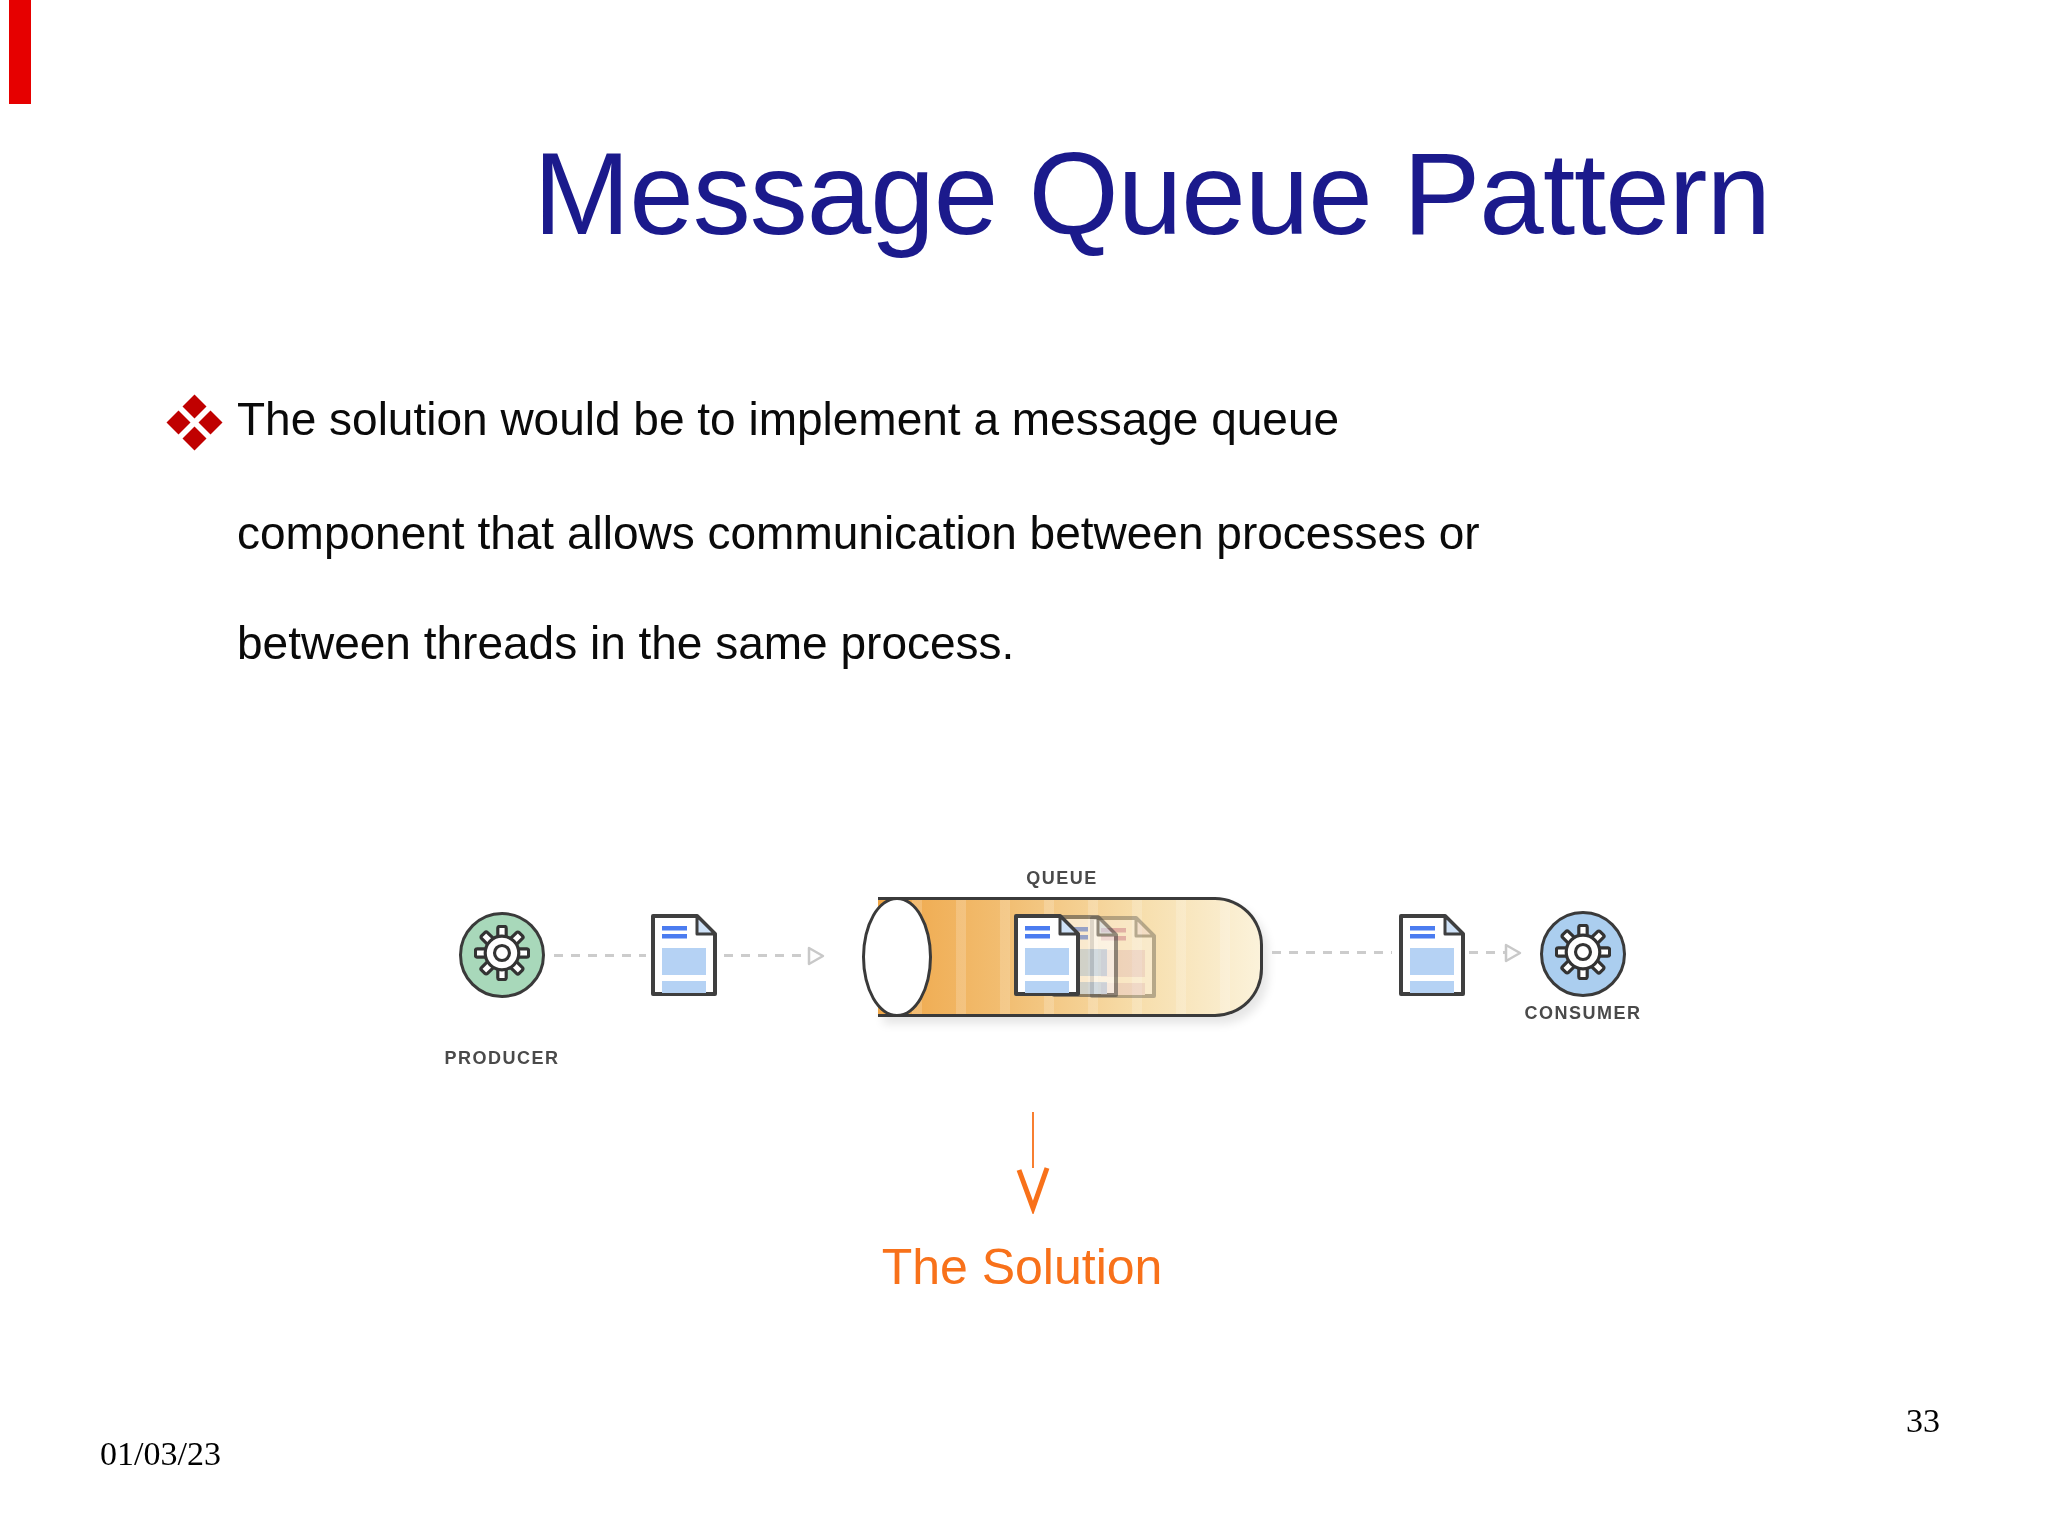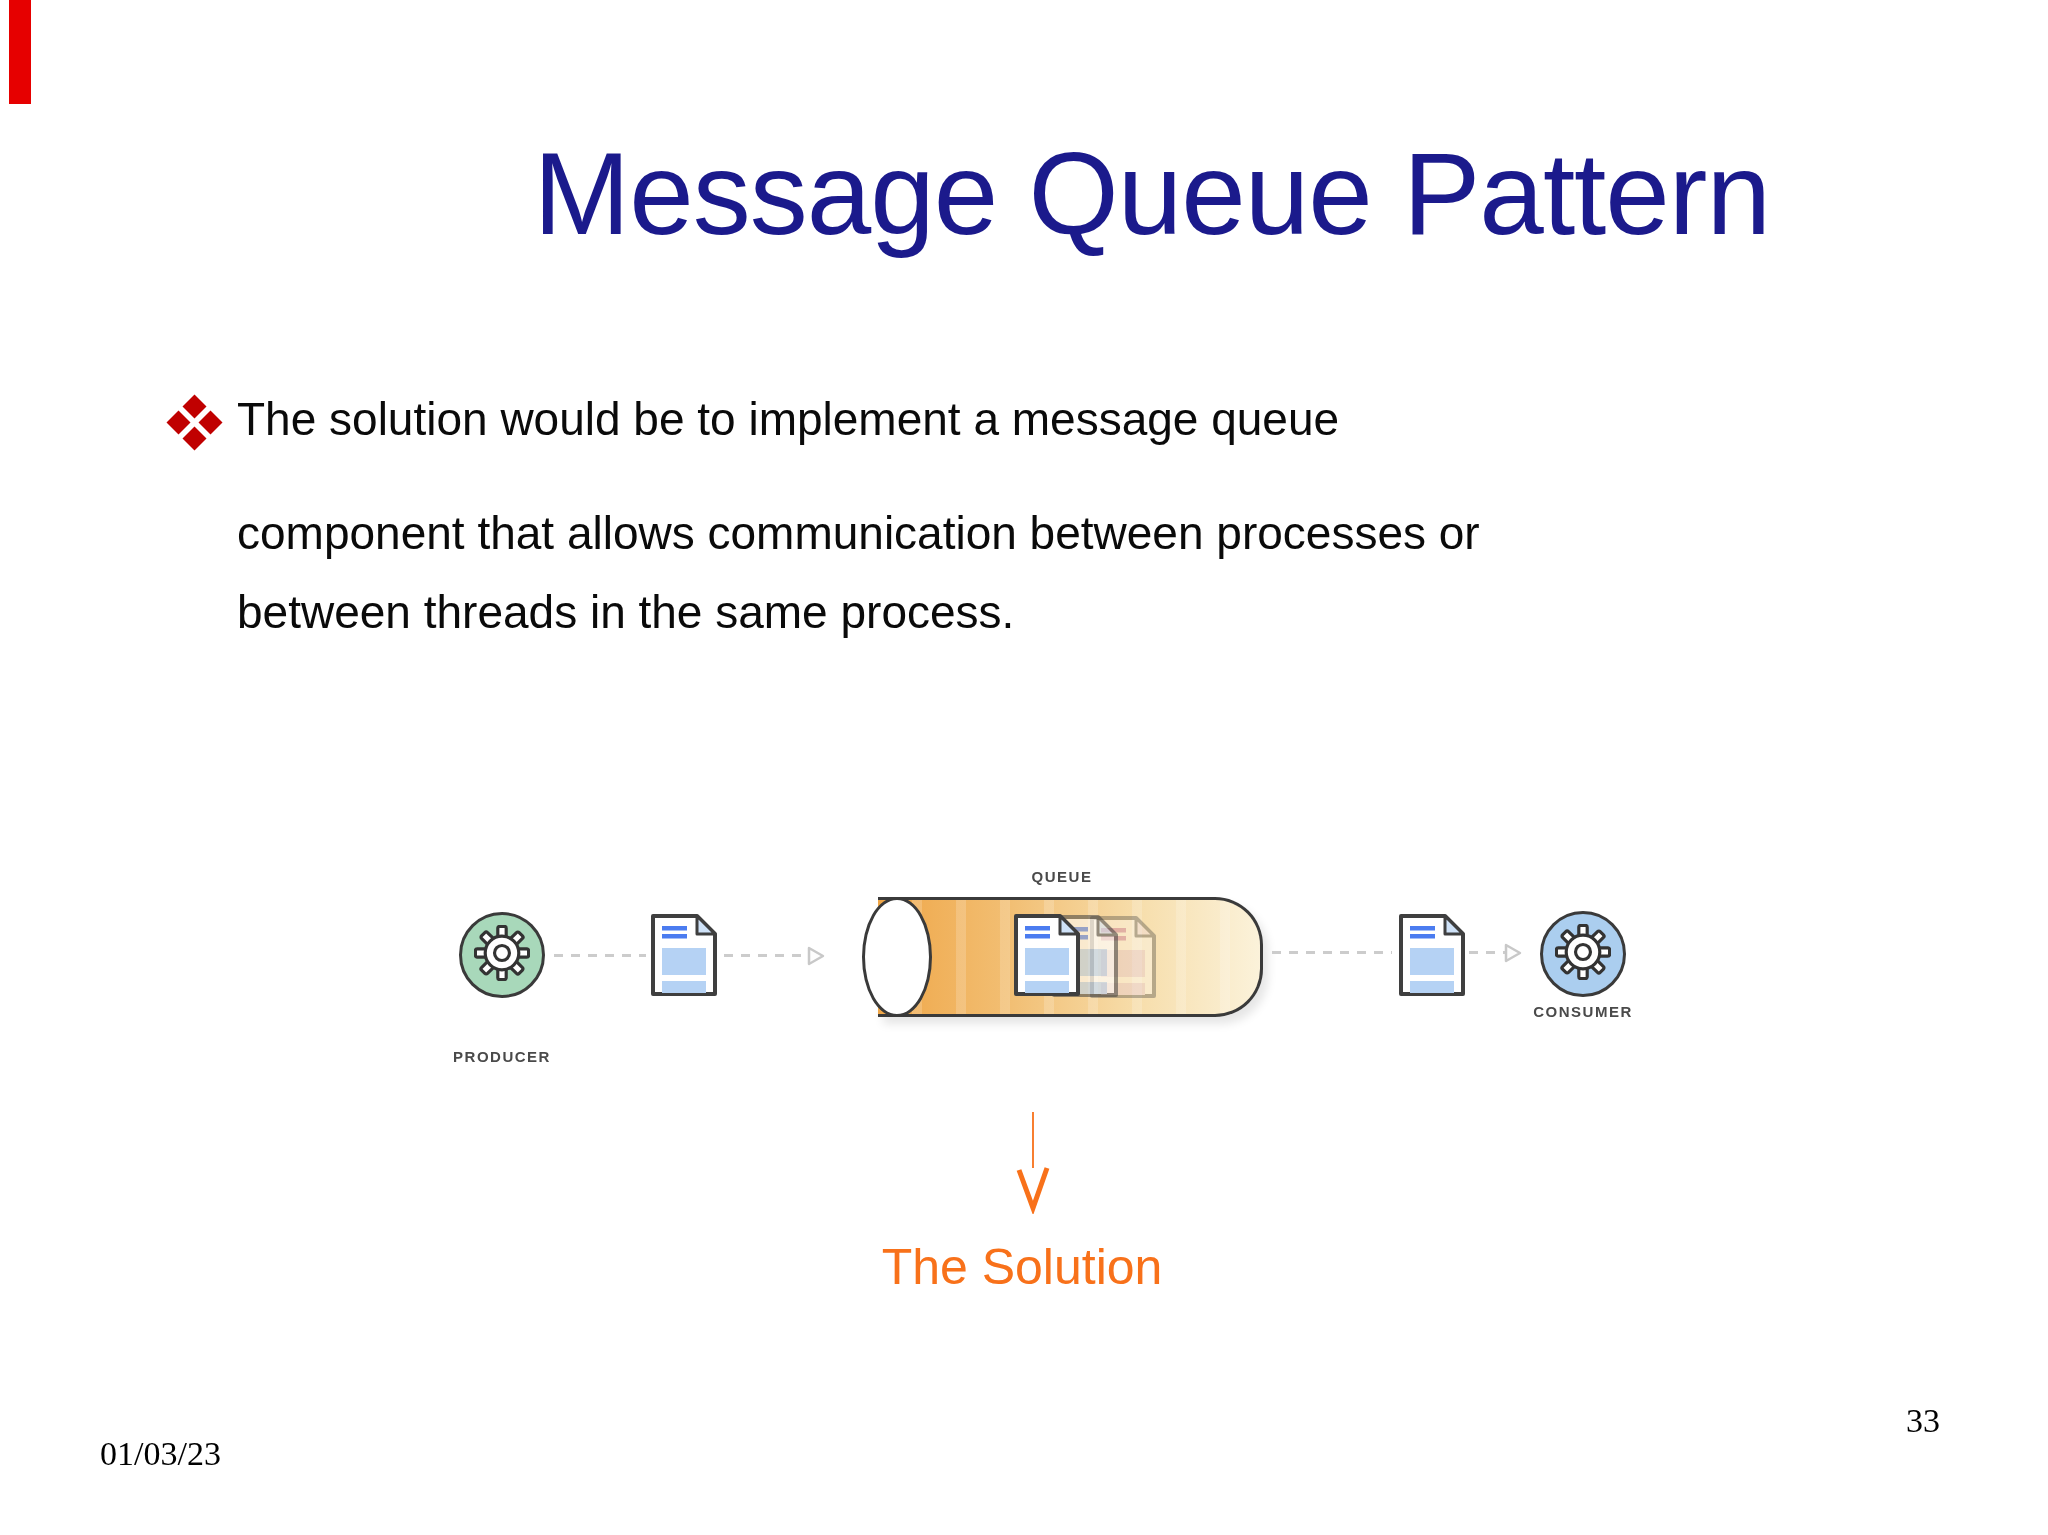--- a/index.html
+++ b/index.html
@@ -38,26 +38,26 @@
   .bullet-marker .d-bottom{left:16px;top:32px;}
   
   .body-line{
     position:absolute;left:237px;
     font-size:46px;line-height:1.2;
     color:var(--body-text,#0a0a0a);
     white-space:nowrap;
   }
   .line-1{top:392px;}
   .line-2{top:506px;}
-  .line-3{top:585px;}
+  .line-3{top:616px;}
 
   
   .diag-label{
     position:absolute;
-    font-size:15px;font-weight:bold;letter-spacing:1.5px;
+    font-size:18px;font-weight:bold;letter-spacing:1.5px;
     color:var(--label-gray,#4a4a4a);
     text-align:center;white-space:nowrap;
   }
   .queue-label{left:962px;top:868px;width:200px;}
   .producer-label{left:402px;top:1048px;width:200px;}
   .consumer-label{left:1483px;top:1003px;width:200px;}
 
   .node-circle{
     position:absolute;width:86px;height:86px;border-radius:50%;
     border:3px solid var(--outline-dark,#3a3a3a);

